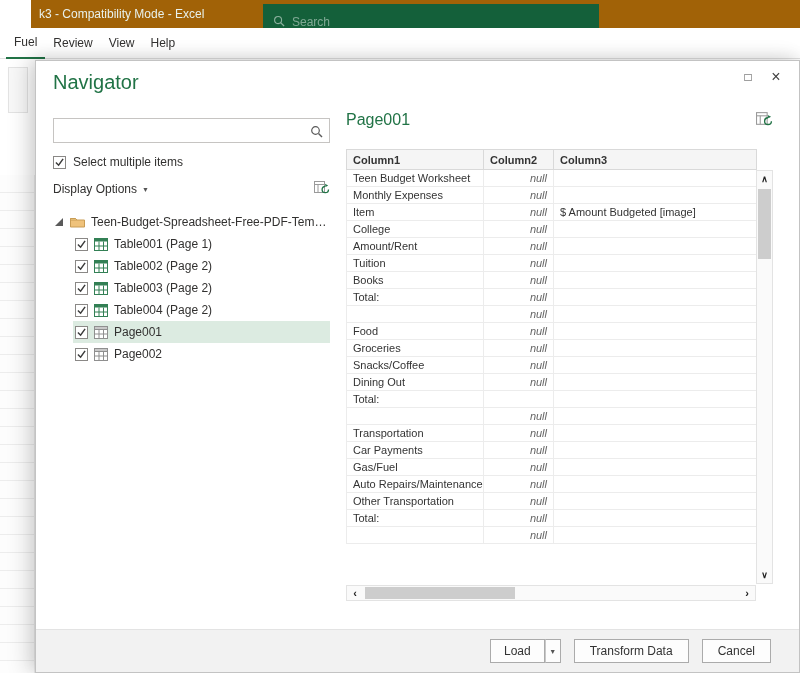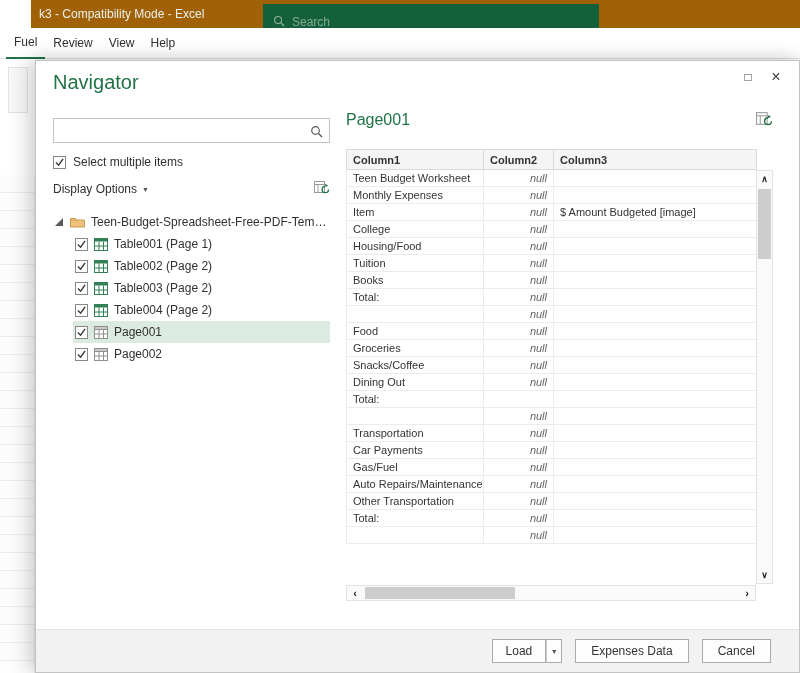--- a/index.html
+++ b/index.html
@@ -311,21 +311,21 @@
             <td>$ Amount Budgeted [image]</td>
           </tr>
           <tr>
             <td>College</td>
             <td>
               <span class="null">null</span>
             </td>
             <td></td>
           </tr>
           <tr>
-            <td>Housing/Food</td>
+            <td>Amount/Rent</td>
             <td>
               <span class="null">null</span>
             </td>
             <td></td>
           </tr>
           <tr>
             <td>Tuition</td>
             <td>
               <span class="null">null</span>
             </td>
@@ -455,17 +455,17 @@
     <div class="arrow left">‹</div>
     <div class="thumb"></div>
     <div class="arrow right">›</div>
   </div>
 
   <div class="footer">
     <div class="split">
       <div class="btn btn-main">Load</div>
       <div class="btn btn-drop">▼</div>
     </div>
-    <div class="btn">Expenses Data</div>
+    <div class="btn">Transform Data</div>
     <div class="btn">Cancel</div>
   </div>
 
 </div>
 
 </body></html>

